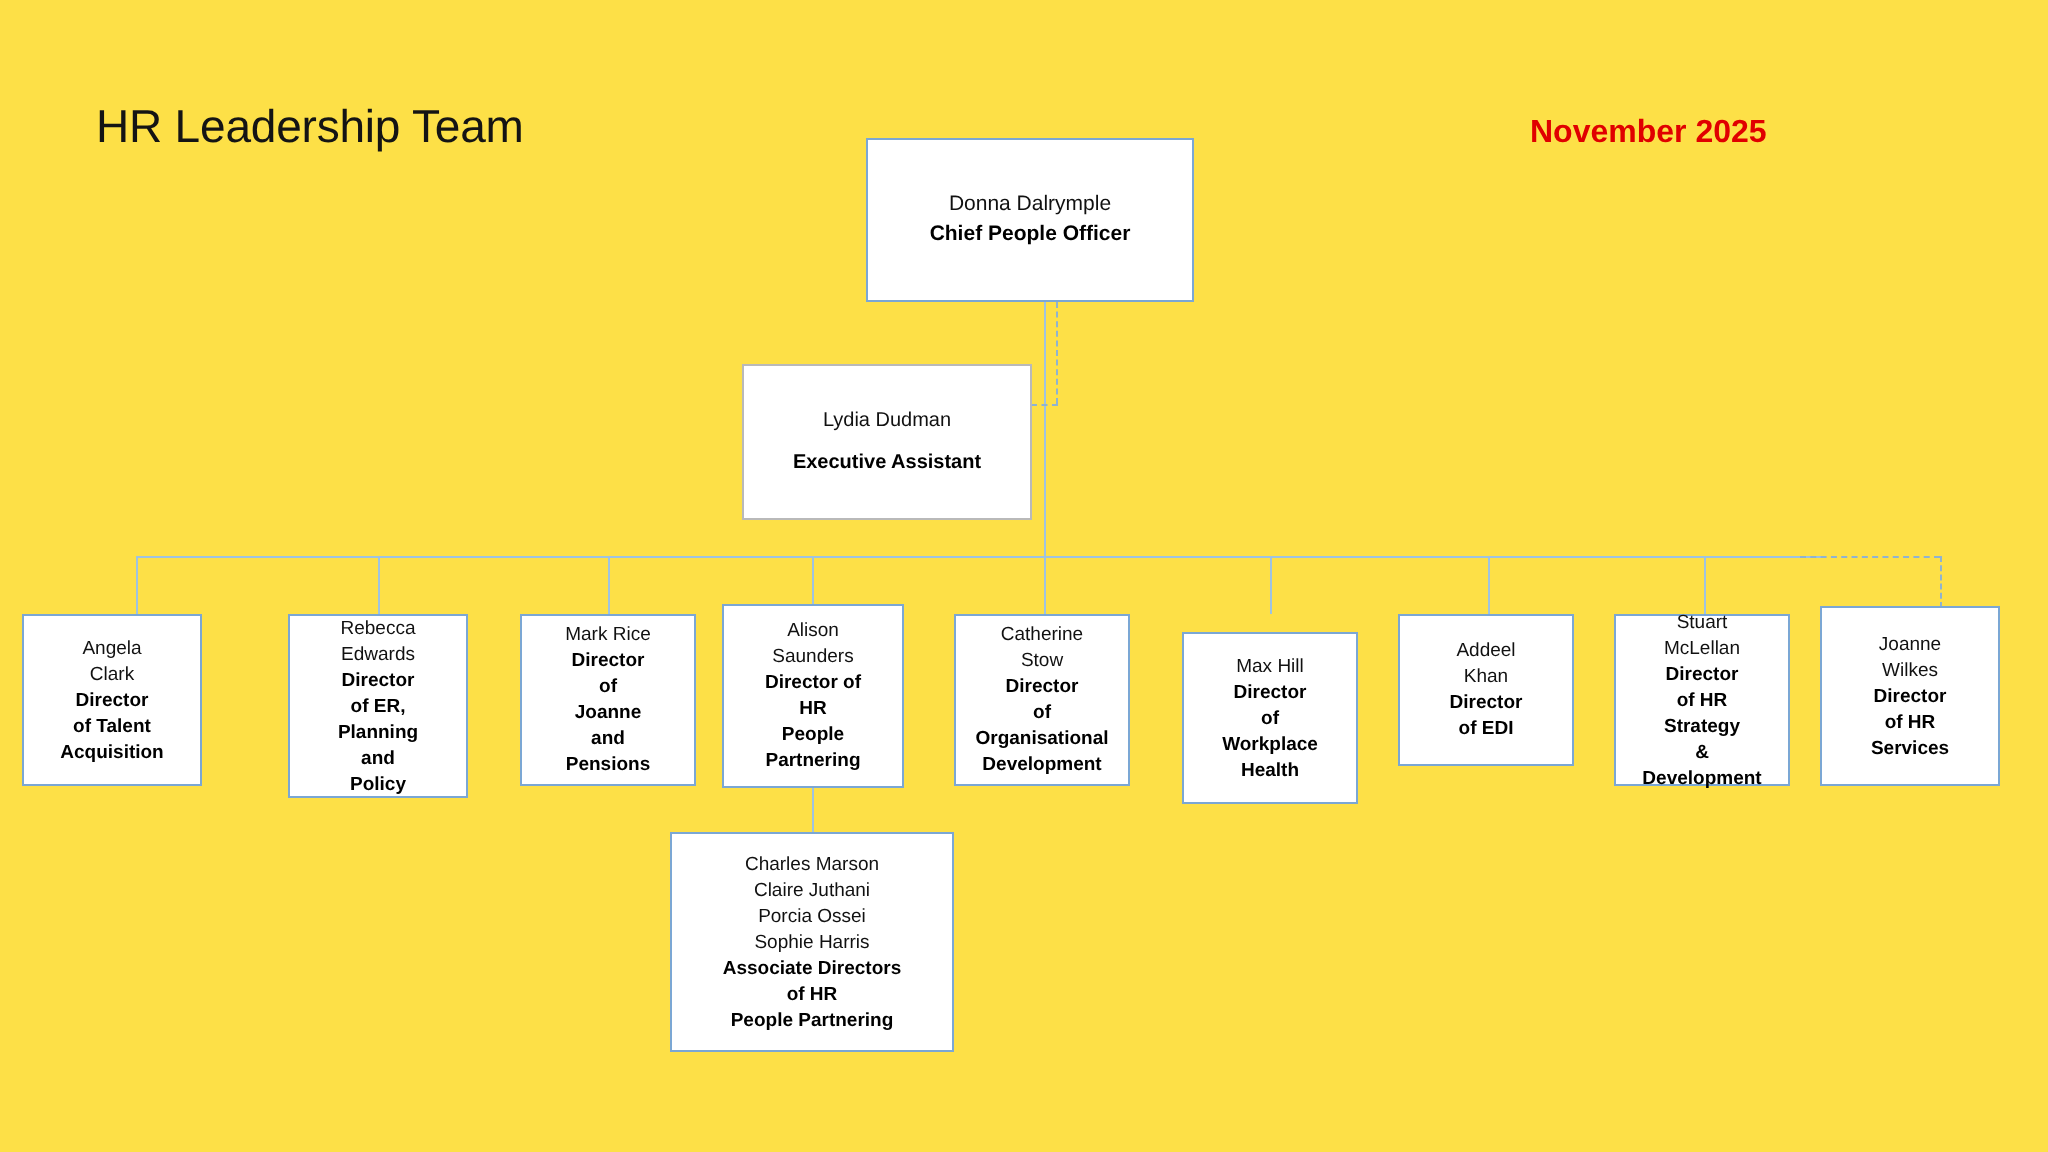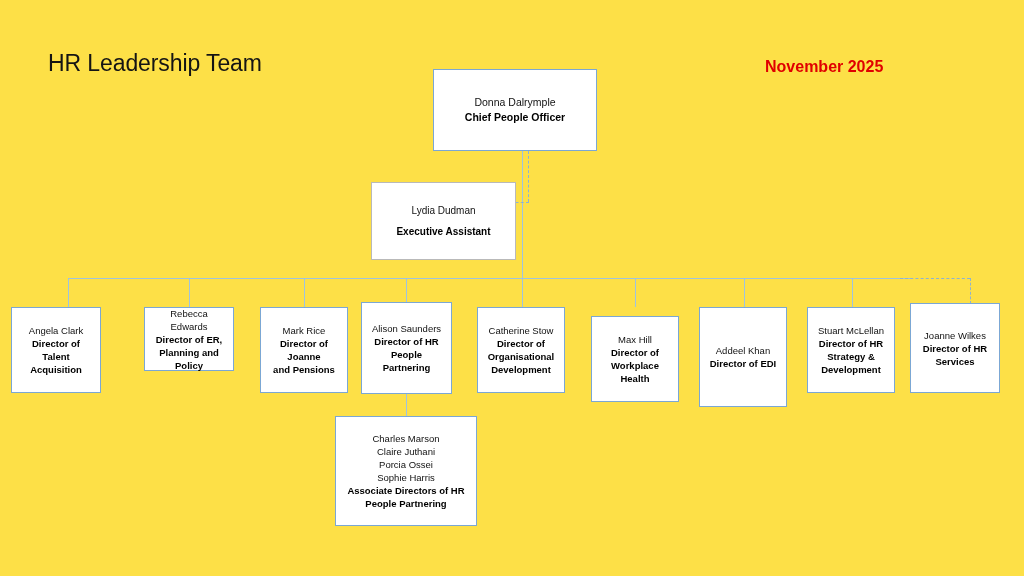--- a/index.html
+++ b/index.html
@@ -44,21 +44,21 @@
   .node {
     position: absolute;
     box-sizing: border-box;
     background: #ffffff;
     border: 1px solid #7ba7d4;
     display: flex;
     flex-direction: column;
     align-items: center;
     justify-content: center;
     text-align: center;
-    padding: 3px 8px;
+    padding: 3px 20px;
   }
   .node.gray {
     border: 1px solid #b9b9b9;
   }
   .node .nm {
     font-size: 9.5px;
     font-weight: 400;
     line-height: 13px;
     color: #111111;
   }
@@ -130,21 +130,21 @@
     <div class="nm">Lydia Dudman</div>
     <div class="ttl">Executive Assistant</div>
   </div>
 
   <div class="node" style="left:11px; top:307px; width:90px; height:86px;">
     <div class="nm">Angela Clark</div>
     <div class="ttl">Director of Talent</div>
     <div class="ttl">Acquisition</div>
   </div>
 
-  <div class="node" style="left:144px; top:307px; width:90px; height:64px;">
+  <div class="node" style="left:144px; top:307px; width:90px; height:92px;">
     <div class="nm">Rebecca Edwards</div>
     <div class="ttl">Director of ER,</div>
     <div class="ttl">Planning and</div>
     <div class="ttl">Policy</div>
   </div>
 
   <div class="node" style="left:260px; top:307px; width:88px; height:86px;">
     <div class="nm">Mark Rice</div>
     <div class="ttl">Director of</div>
     <div class="ttl">Joanne</div>
@@ -164,21 +164,21 @@
     <div class="ttl">Development</div>
   </div>
 
   <div class="node" style="left:591px; top:316px; width:88px; height:86px;">
     <div class="nm">Max Hill</div>
     <div class="ttl">Director of</div>
     <div class="ttl">Workplace</div>
     <div class="ttl">Health</div>
   </div>
 
-  <div class="node" style="left:699px; top:307px; width:88px; height:100px;">
+  <div class="node" style="left:699px; top:307px; width:88px; height:76px;">
     <div class="nm">Addeel Khan</div>
     <div class="ttl">Director of EDI</div>
   </div>
 
   <div class="node" style="left:807px; top:307px; width:88px; height:86px;">
     <div class="nm">Stuart McLellan</div>
     <div class="ttl">Director of HR</div>
     <div class="ttl">Strategy &amp;</div>
     <div class="ttl">Development</div>
   </div>

